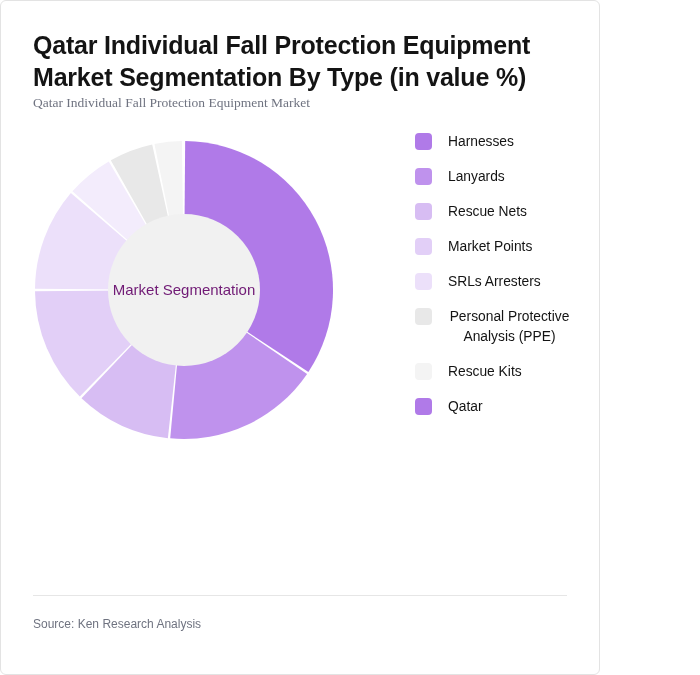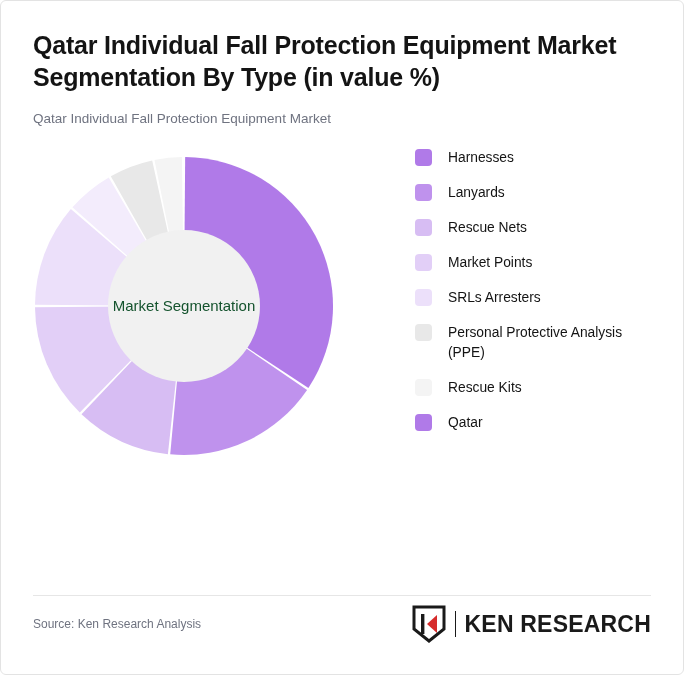--- a/index.html
+++ b/index.html
@@ -9,21 +9,21 @@
   body {
     width: 700px;
     height: 675px;
     background: #ffffff;
     font-family: "Liberation Sans", sans-serif;
     color: #1a1a1a;
     overflow: hidden;
   }
   .card {
     position: relative;
-    width: 684px;
+    width: 600px;
     height: 675px;
     box-sizing: border-box;
     background: #ffffff;
     border: 1px solid #e3e3e3;
     border-radius: 6px;
     overflow: hidden;
   }
 
   
   .header {
@@ -32,21 +32,21 @@
   .chart-title {
     font-size: 25px;
     font-weight: bold;
     line-height: 1.28;
     letter-spacing: -0.2px;
     color: #141414;
     margin: 0;
     max-width: 610px;
   }
   .subtitles {
-    margin-top: 16px;
+    font-family: Liberation Serif, serif;
   }
   .subtitle-line {
     font-size: 13.5px;
     line-height: 1.55;
     color: #6f7380;
   }
 
   
   .body-area {
     position: relative;
@@ -72,29 +72,30 @@
   .donut-center-label {
     position: absolute;
     left: 5px;
     top: 10px;
     width: 300px;
     height: 300px;
     display: flex;
     align-items: center;
     justify-content: center;
     font-size: 15px;
-    color: #14532d;
+    color: #701a75;
     pointer-events: none;
   }
 
   
   .legend {
     flex: 1 1 auto;
     padding-top: 2px;
     padding-left: 56px;
+    text-align: center;
   }
   .legend-item {
     display: flex;
     align-items: flex-start;
     margin-bottom: 15.5px;
   }
   .legend-swatch {
     width: 17px;
     height: 17px;
     border-radius: 4px;
@@ -212,24 +213,15 @@
           <span class="legend-swatch" style="background: rgb(176, 122, 232);"></span>
           <span class="legend-label">Qatar</span>
         </div>
       </div>
 
   </div>
 
   <div class="footer-divider"></div>
   <div class="footer">
     <div class="source-text">Source: Ken Research Analysis</div>
-    <div class="brand">
-      <svg class="brand-mark" width="34" height="38" viewBox="0 0 34 38">
-        <path d="M2 2 H32 V24 L17 36 L2 24 Z" fill="none" stroke="#1a1a1a" stroke-width="3"></path>
-        <rect x="9" y="9" width="3.4" height="20" fill="#1a1a1a"></rect>
-        <path d="M25 10 L15 19 L25 28 Z" fill="#d62b2b"></path>
-      </svg>
-      <div style="width:1px;height:26px;background:#1a1a1a;margin-right:9px;"></div>
-      <div class="brand-name">KEN RESEARCH</div>
-    </div>
   </div>
 
 </div>
 
 </body></html>

